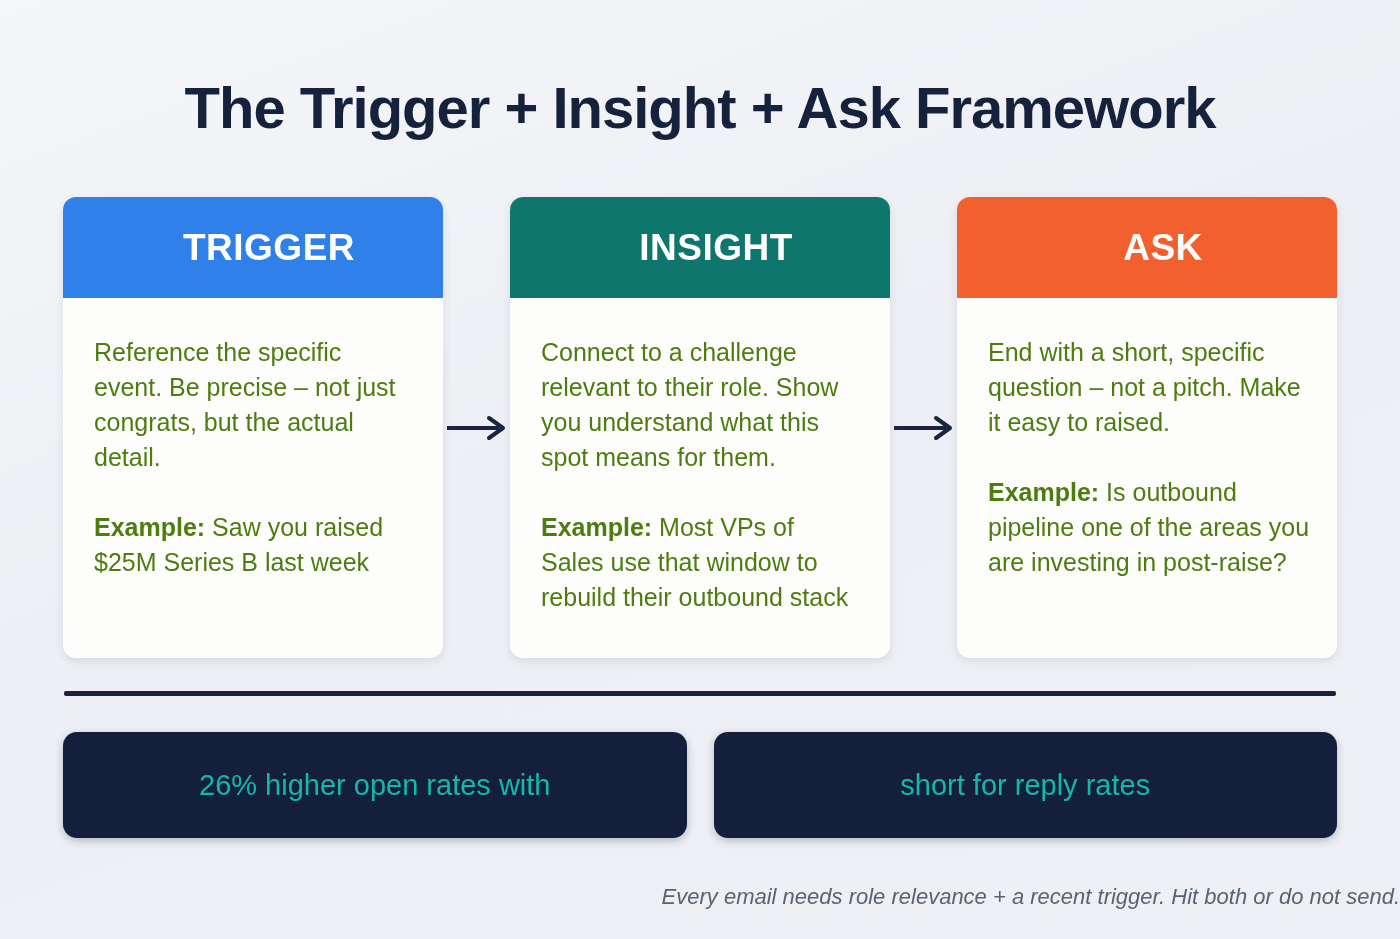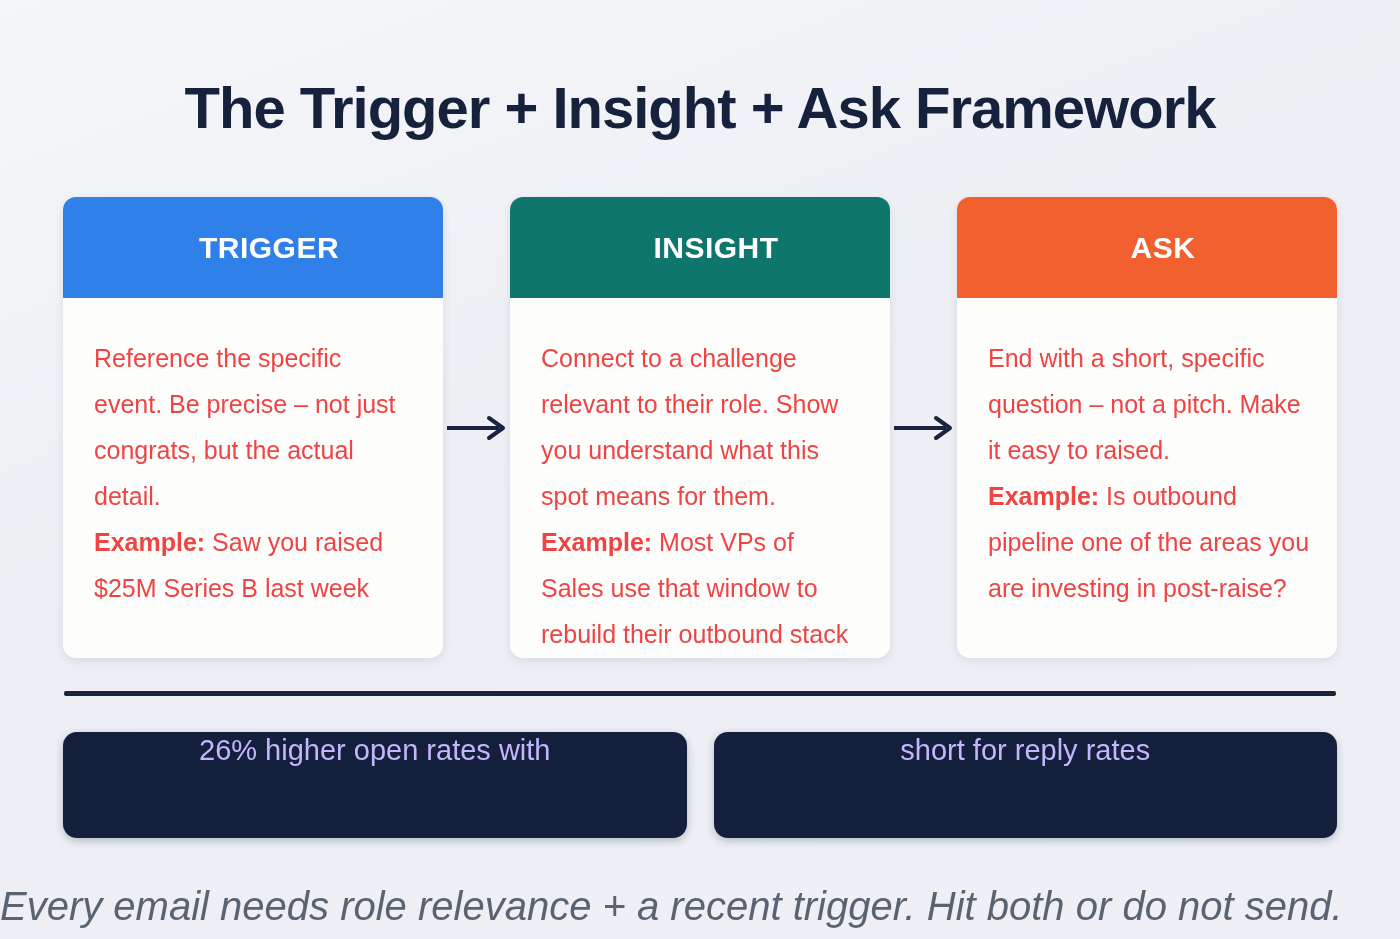--- a/index.html
+++ b/index.html
@@ -38,32 +38,32 @@
     display: flex;
     flex-direction: column;
   }
   .card-header {
     height: 101px;
     flex: 0 0 101px;
     display: flex;
     align-items: center;
     justify-content: center;
     color: #ffffff;
-    font-size: 30px;
+    font-size: 37px;
     font-weight: bold;
     letter-spacing: 0.5px;
     padding-left: 32px;
   }
   .card-body {
     padding: 37px 27px 0 31px;
     font-size: 25px;
-    line-height: 46px;
-    color: #ef4444;
+    line-height: 35px;
+    color: #4d7c0f;
   }
-  .card-example { }
+  .card-example { margin-top: 35px; }
   .example-label { font-weight: bold; }
   .arrow-cell {
     flex: 1 1 auto;
     display: flex;
     align-items: center;
     justify-content: center;
   }
   .divider {
     height: 5px;
     margin: 33px 64px 0 64px;
@@ -73,33 +73,34 @@
   .stats-row {
     display: flex;
     margin: 36px 63px 0 63px;
     gap: 27px;
   }
   .stat-box {
     flex: 1 1 0;
     height: 106px;
     border-radius: 14px;
     background: #141f3c;
-    color: #c4b5fd;
+    color: #14b8a6;
     display: flex;
-    flex-direction: column;
+    flex-direction: row;
     align-items: center;
+    justify-content: center;
     font-size: 29px;
     line-height: 37px;
     text-align: center;
     box-shadow: 0 3px 8px rgba(20, 31, 60, 0.25);
   }
   .footer-note {
     margin-top: 46px;
-    text-align: left;
-    font-size: 40px;
+    text-align: right;
+    font-size: 22px;
     font-style: italic;
     color: #596371;
   }
 </style>
 </head>
 <body>
 
 <div class="canvas">
 
   <div class="title">The Trigger + Insight + Ask Framework</div>

